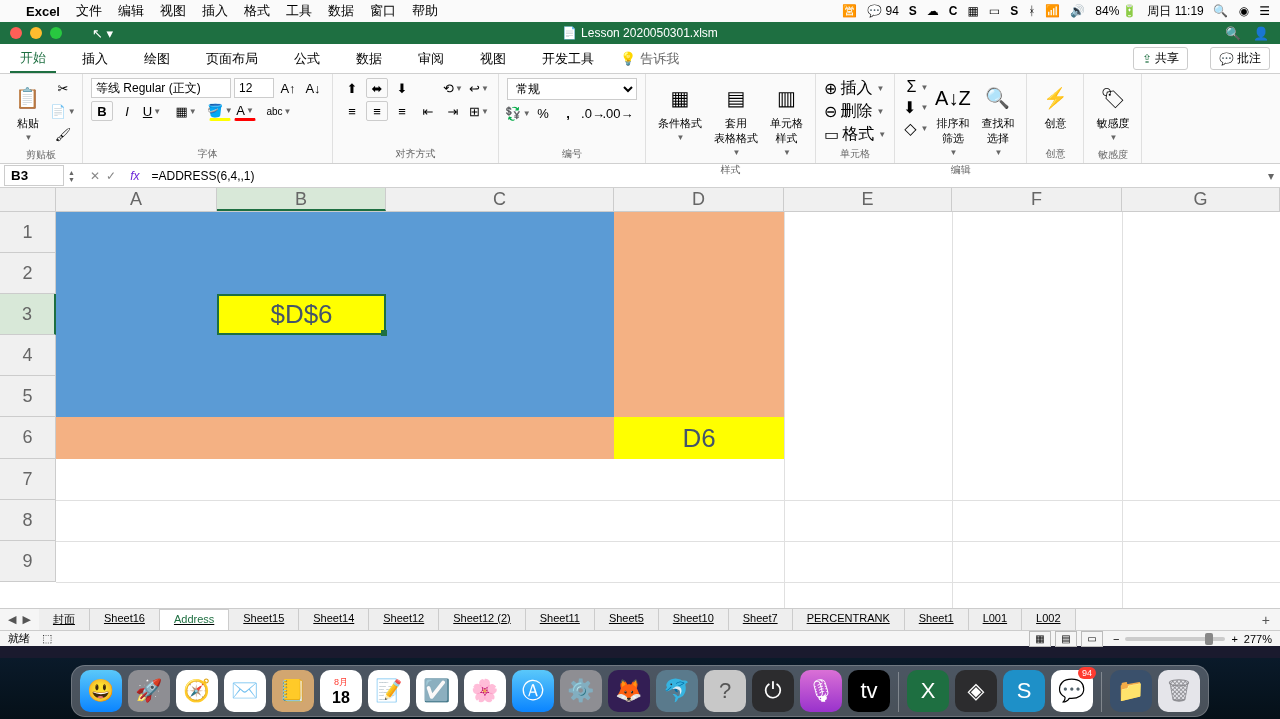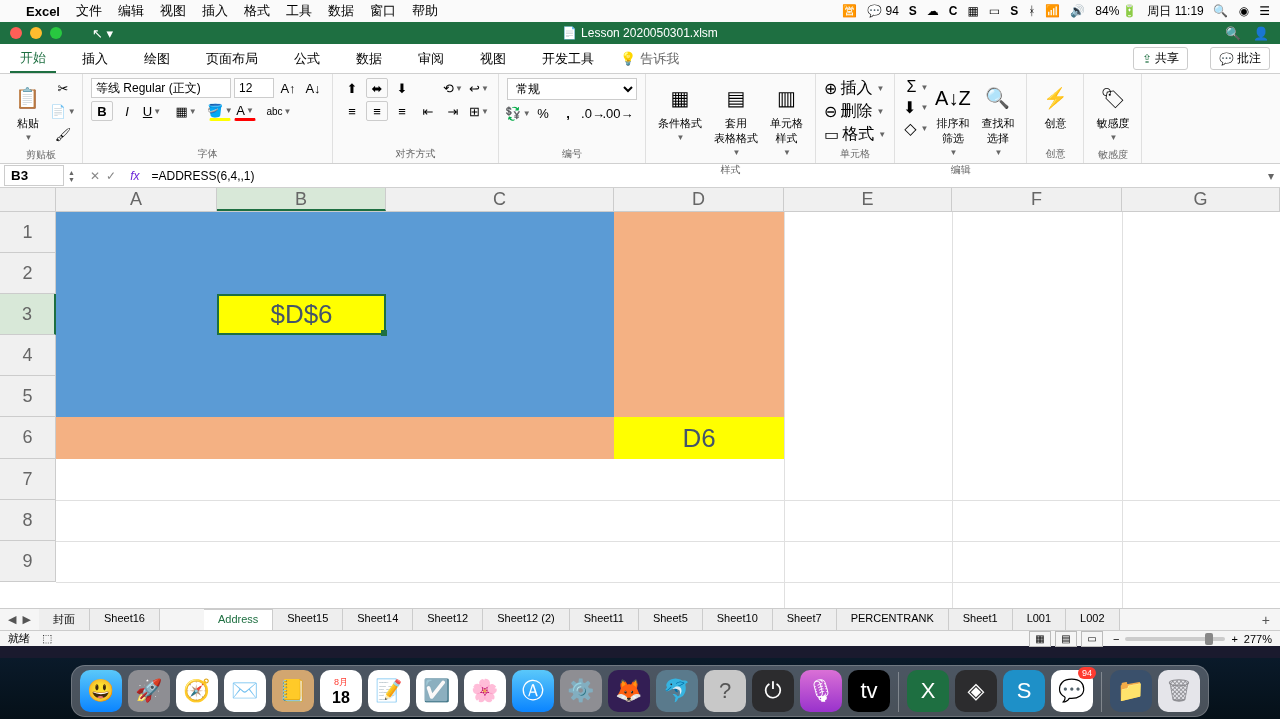--- a/index.html
+++ b/index.html
@@ -73,23 +73,23 @@
 .blue-block { background: #5b9bd5; }
 .orange-block { background: #f4b183; }
 .yellow-cell { background: #ffff00; display: flex; align-items: center; justify-content: center; font-size: 26px; font-weight: 500; color: #44546a; }
 .sel-cell { border: 2px solid #1e6f41; }
 .sel-handle { position: absolute; right: -3px; bottom: -3px; width: 6px; height: 6px; background: #1e6f41; }
 .gridline { position: absolute; background: #e0e0e0; }
 
 
 .sheet-bar { height: 22px; background: #f5f5f5; border-top: 1px solid #ccc; display: flex; align-items: center; font-size: 11px; }
 .sheet-bar .nav { display: flex; gap: 6px; padding: 0 8px; color: #555; }
-.sheet-bar .tabs { display: flex; flex: 1; overflow: hidden; }
+.sheet-bar .tabs { display: flex; flex: 1; overflow: hidden; text-decoration: underline; }
 .sheet-bar .stab { padding: 3px 14px; border-right: 1px solid #ccc; background: #eee; cursor: pointer; white-space: nowrap; }
-.sheet-bar .stab.active { background: #fff; color: #1e6f41; border-top: 1px solid #ccc; margin-left: 44px; }
+.sheet-bar .stab.active { background: #fff; color: #1e6f41; border-top: 1px solid #ccc; }
 .sheet-bar .add { padding: 0 10px; font-size: 14px; color: #555; }
 
 
 .status-bar { height: 16px; background: #f5f5f5; border-top: 1px solid #ccc; display: flex; align-items: center; font-size: 11px; padding: 0 8px; justify-content: space-between; }
 .status-bar .views { display: flex; gap: 4px; }
 .status-bar .views .v { width: 22px; height: 16px; border: 1px solid #bbb; display: flex; align-items: center; justify-content: center; font-size: 10px; }
 .status-bar .zoom { display: flex; align-items: center; gap: 6px; }
 .status-bar .slider { width: 100px; height: 4px; background: #ccc; position: relative; border-radius: 2px; }
 .status-bar .slider .thumb { position: absolute; width: 8px; height: 12px; background: #888; top: -4px; left: 80%; border-radius: 2px; }
 

